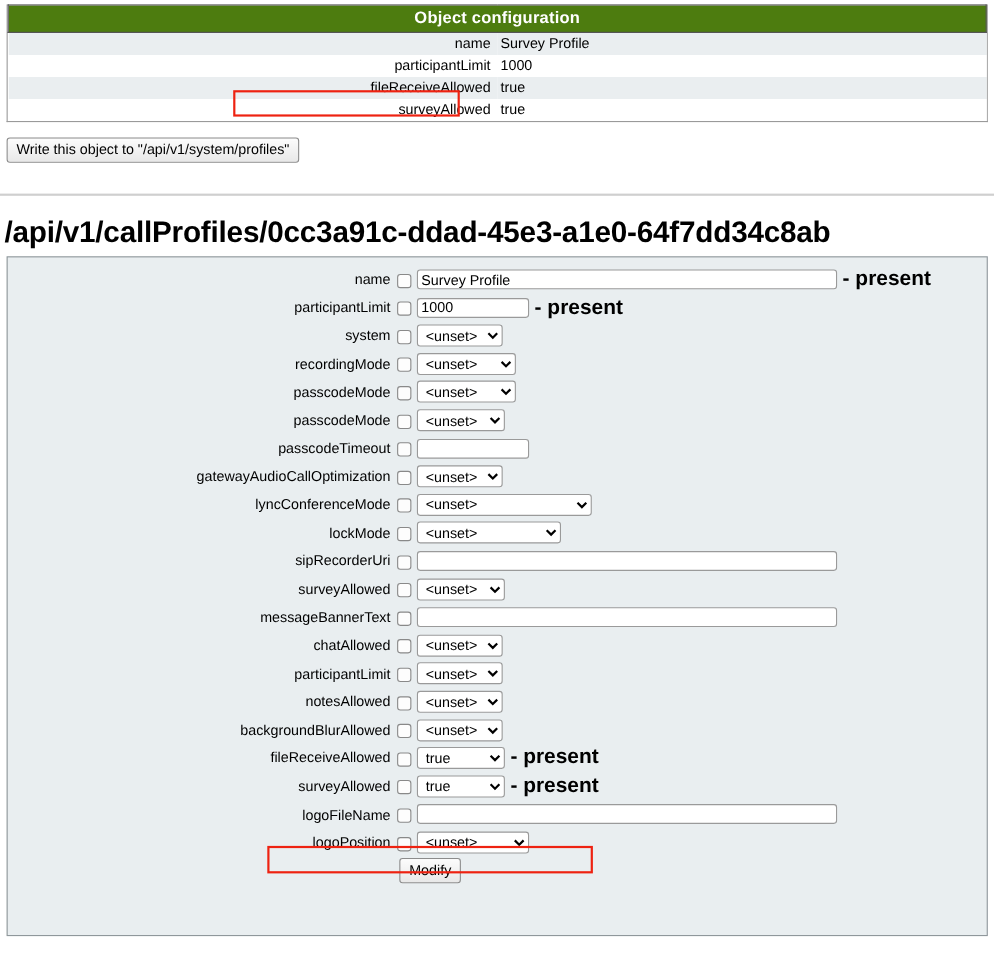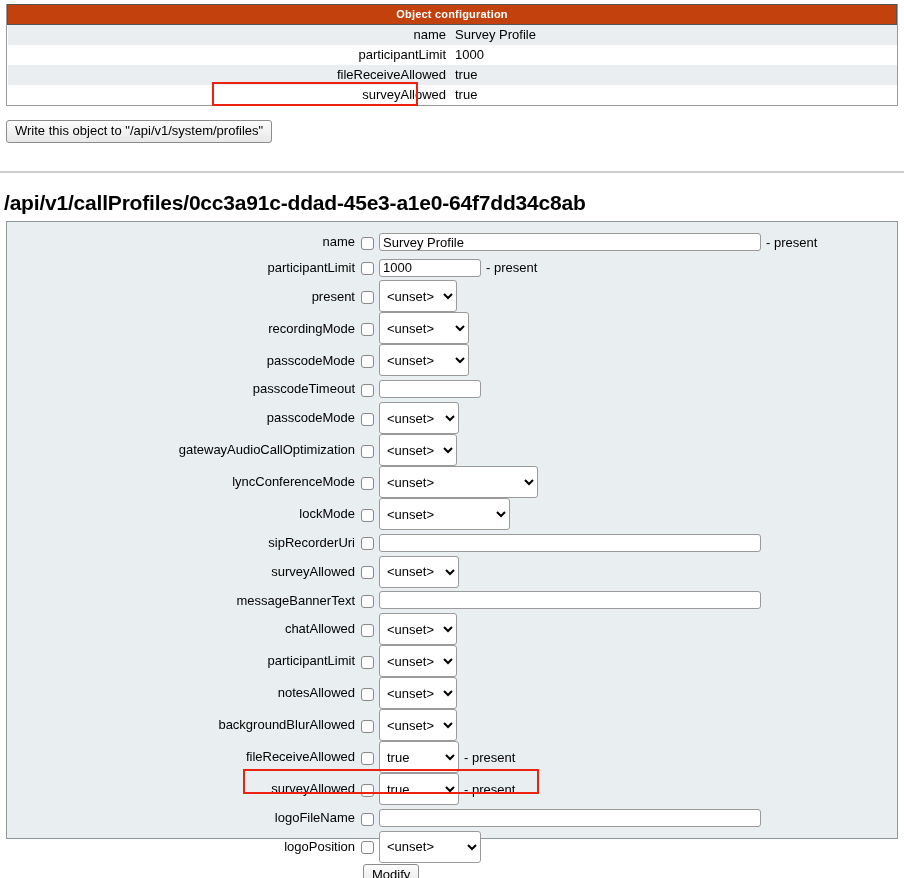--- a/index.html
+++ b/index.html
@@ -23,24 +23,24 @@
     margin: 4px 6px 0 6px;
     border: 1px solid #9a9a9a;
     border-top: none;
   }
   table.obj-table {
     border-collapse: collapse;
     width: 100%;
     table-layout: fixed;
   }
   table.obj-table th.obj-title {
-    background: #c2410c;
+    background: #4d7c0f;
     color: #ffffff;
     font-weight: bold;
-    font-size: 11px;
+    font-size: 15px;
     text-align: center;
     padding: 3px 0 4px 0;
     border: 1px solid #555555;
     letter-spacing: 0.2px;
   }
   table.obj-table tr.row-alt td {
     background: #eaeef0;
   }
   table.obj-table tr.row-plain td {
     background: #ffffff;
@@ -78,21 +78,21 @@
   hr.sep {
     border: none;
     border-top: 2px solid #cfcfcf;
     margin: 28px 0 0 0;
     height: 0;
   }
 
   
   h2.api-path {
     font-family: "Liberation Sans", sans-serif;
-    font-size: 21px;
+    font-size: 27px;
     font-weight: bold;
     margin: 18px 0 6px 4px;
     padding: 0;
     letter-spacing: -0.2px;
   }
 
   
   .form-panel {
     margin: 0 6px 0 6px;
     border: 1px solid #8f979b;
@@ -153,29 +153,29 @@
     vertical-align: middle;
     outline: none;
   }
   select.sel {
     font-family: "Liberation Sans", sans-serif;
     font-size: 13px;
     color: #000;
     background: #ffffff;
     border: 1px solid #9a9a9a;
     border-radius: 3px;
-    height: 32px;
+    height: 20px;
     box-sizing: border-box;
     vertical-align: middle;
     padding: 0 2px 0 3px;
     outline: none;
   }
   .present {
-    font-weight: normal;
-    font-size: 13px;
+    font-weight: bold;
+    font-size: 19px;
     margin-left: 5px;
     vertical-align: middle;
   }
   .modify-row td {
     text-align: center;
     padding-top: 3px;
   }
   .modify-wrap {
     width: 100%;
     text-align: left;
@@ -240,43 +240,43 @@
           <td class="f-label">name</td>
           <td class="f-check"><input type="checkbox" class="cb" style=""></td>
           <td class="f-field"><input type="text" class="txt" value="Survey Profile" style="width: 382px;"><span class="present">- present</span></td>
         </tr>
         <tr>
           <td class="f-label">participantLimit</td>
           <td class="f-check"><input type="checkbox" class="cb" style=""></td>
           <td class="f-field"><input type="text" class="txt" value="1000" style="width: 102px;"><span class="present">- present</span></td>
         </tr>
         <tr>
-          <td class="f-label">present</td>
+          <td class="f-label">system</td>
           <td class="f-check"><input type="checkbox" class="cb" style=""></td>
           <td class="f-field"><select class="sel" style="width: 78px;"><option value="&lt;unset&gt;">&lt;unset&gt;</option></select></td>
         </tr>
         <tr>
           <td class="f-label">recordingMode</td>
           <td class="f-check"><input type="checkbox" class="cb" style=""></td>
           <td class="f-field"><select class="sel" style="width: 90px;"><option value="&lt;unset&gt;">&lt;unset&gt;</option></select></td>
         </tr>
         <tr>
           <td class="f-label">passcodeMode</td>
           <td class="f-check"><input type="checkbox" class="cb" style=""></td>
           <td class="f-field"><select class="sel" style="width: 90px;"><option value="&lt;unset&gt;">&lt;unset&gt;</option></select></td>
         </tr>
         <tr>
+          <td class="f-label">passcodeMode</td>
+          <td class="f-check"><input type="checkbox" class="cb" style=""></td>
+          <td class="f-field"><select class="sel" style="width: 80px;"><option value="&lt;unset&gt;">&lt;unset&gt;</option></select></td>
+        </tr>
+        <tr>
           <td class="f-label">passcodeTimeout</td>
           <td class="f-check"><input type="checkbox" class="cb" style=""></td>
           <td class="f-field"><input type="text" class="txt" style="width: 102px;"></td>
-        </tr>
-        <tr>
-          <td class="f-label">passcodeMode</td>
-          <td class="f-check"><input type="checkbox" class="cb" style=""></td>
-          <td class="f-field"><select class="sel" style="width: 80px;"><option value="&lt;unset&gt;">&lt;unset&gt;</option></select></td>
         </tr>
         <tr>
           <td class="f-label">gatewayAudioCallOptimization</td>
           <td class="f-check"><input type="checkbox" class="cb" style=""></td>
           <td class="f-field"><select class="sel" style="width: 78px;"><option value="&lt;unset&gt;">&lt;unset&gt;</option></select></td>
         </tr>
         <tr>
           <td class="f-label">lyncConferenceMode</td>
           <td class="f-check"><input type="checkbox" class="cb" style=""></td>
           <td class="f-field"><select class="sel" style="width: 159px;"><option value="&lt;unset&gt;">&lt;unset&gt;</option></select></td>

